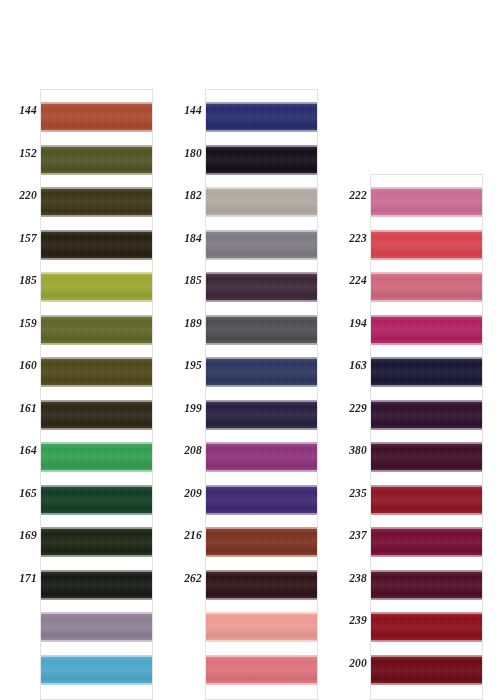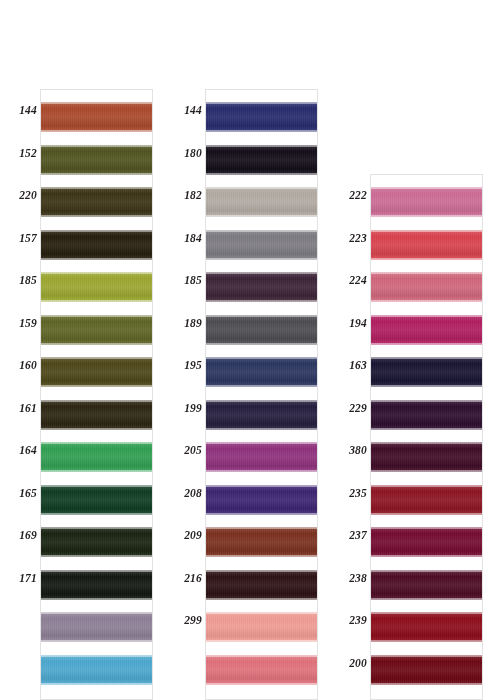--- a/index.html
+++ b/index.html
@@ -274,25 +274,24 @@
     <div class="column">
       <div class="labels">
         <div class="label">144</div>
         <div class="label">180</div>
         <div class="label">182</div>
         <div class="label">184</div>
         <div class="label">185</div>
         <div class="label">189</div>
         <div class="label">195</div>
         <div class="label">199</div>
-        <div class="label">205</div>
         <div class="label">208</div>
         <div class="label">209</div>
         <div class="label">216</div>
-        <div class="label">299</div>
+        <div class="label">262</div>
       </div>
       <div class="card">
         <div class="swatch">
           <div class="ribbon">
             <div class="body" style="background: rgb(37, 41, 107);"></div>
             <div class="weave"></div>
             <div class="sheen"></div>
             <div class="edge-top"></div>
             <div class="edge-bot"></div>
           </div>

